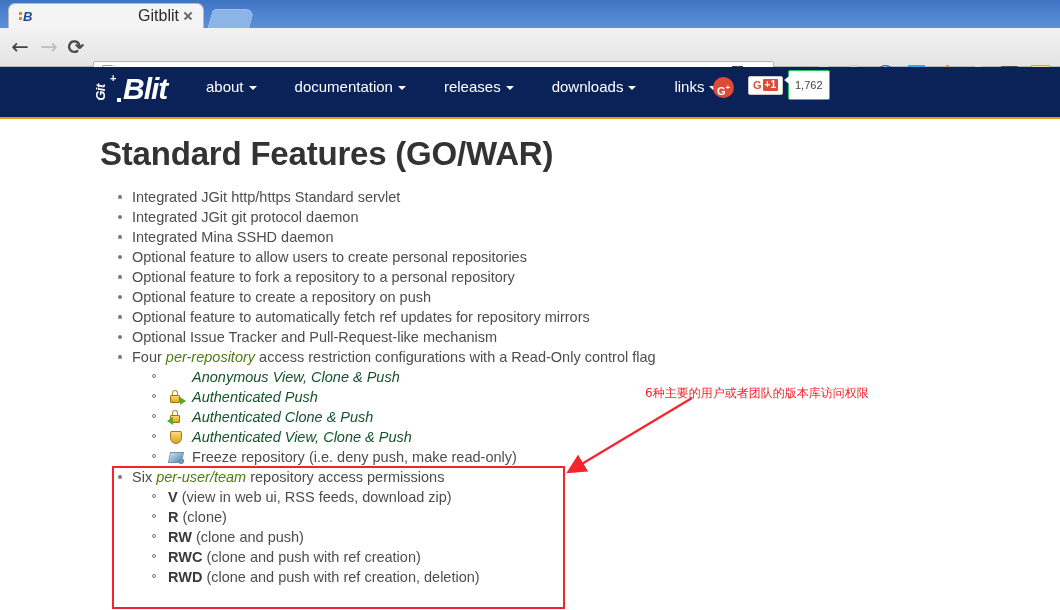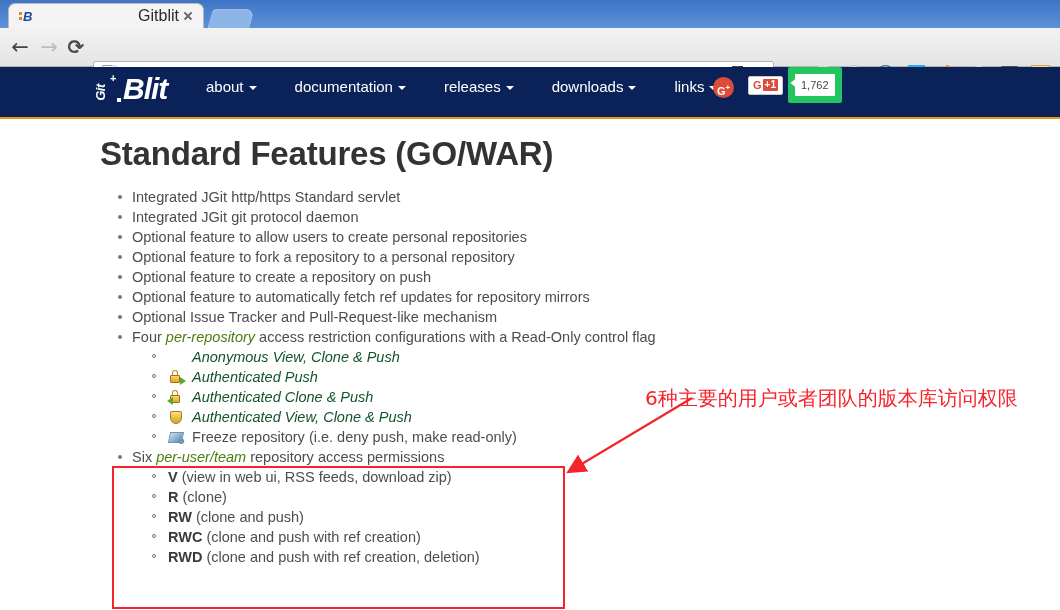--- a/index.html
+++ b/index.html
@@ -251,21 +251,21 @@
     height:19px;background:#fff;border:1px solid #c9c9c9;border-radius:2px;
     padding:0 4px;display:flex;align-items:center;box-sizing:border-box;
   }
   .g1-txt{color:#dd4b39;font-size:11px;font-weight:bold;line-height:11px;
     font-family:"Liberation Sans",sans-serif;}
   .g1-sq{
     background:#dd4b39;color:#fff;font-size:10px;font-weight:bold;
     padding:1px 2px;line-height:10px;margin-left:1px;border-radius:1px;
   }
   .g1-count{
-    height:36px;background:#fff;border:7px solid #22c55e;border-radius:2px;
+    height:30px;background:#fff;border:1px solid #22c55e;border-radius:2px;
     margin-left:5px;padding:0 6px;display:flex;align-items:center;
     color:#444;font-size:11px;position:relative;box-sizing:border-box;
     font-family:"Liberation Sans",sans-serif;
   }
   .g1-count:before{
     content:"";position:absolute;left:-5px;top:5px;
     border-top:4px solid transparent;border-bottom:4px solid transparent;
     border-right:5px solid #c9c9c9;
   }
   .g1-count:after{
@@ -345,21 +345,21 @@
     transform:skewX(-12deg);border:1px solid #6f93ae;box-sizing:border-box;
   }
   .freeze:after{
     content:"";position:absolute;right:-3px;bottom:-2px;width:5px;height:5px;
     background:#7aa0c0;border:1px solid #5d87a8;border-radius:50%;
     box-sizing:border-box;
   }
 
   
   .anno-text{
-    position:absolute;left:645px;top:385px;color:#f5232c;font-size:20px;
+    position:absolute;left:645px;top:385px;color:#f5232c;font-size:12px;
     white-space:nowrap;font-family:"DejaVu Sans",sans-serif;
   }
   .anno-box{
     position:absolute;left:112px;top:466px;width:453px;height:143px;
     border:2.5px solid #f5232c;box-sizing:border-box;
   }
   .anno-arrow{position:absolute;left:550px;top:395px;pointer-events:none;}
 </style>
 </head>
 <body>
@@ -471,20 +471,21 @@
     </span>
     <span class="g1-count">1,762</span>
   </div>
 
   <div class="content">
     <h1 class="page-title">Standard Features (GO/WAR)</h1>
 
     <ul class="lvl1">
       <li class="row"><span class="b1"></span><span>Integrated JGit http/https Standard servlet</span></li>
       <li class="row"><span class="b1"></span><span>Integrated JGit git protocol daemon</span></li>
+      <li class="row"><span class="b1"></span><span>Integrated Mina SSHD daemon</span></li>
       <li class="row"><span class="b1"></span><span>Optional feature to allow users to create personal repositories</span></li>
       <li class="row"><span class="b1"></span><span>Optional feature to fork a repository to a personal repository</span></li>
       <li class="row"><span class="b1"></span><span>Optional feature to create a repository on push</span></li>
       <li class="row"><span class="b1"></span><span>Optional feature to automatically fetch ref updates for repository mirrors</span></li>
       <li class="row"><span class="b1"></span><span>Optional Issue Tracker and Pull-Request-like mechanism</span></li>
 
       <li>
         <span class="b1"></span>
         <span>Four </span><span class="em">per-repository</span><span> access restriction configurations with a Read-Only control flag</span>
         <ul class="lvl2">

